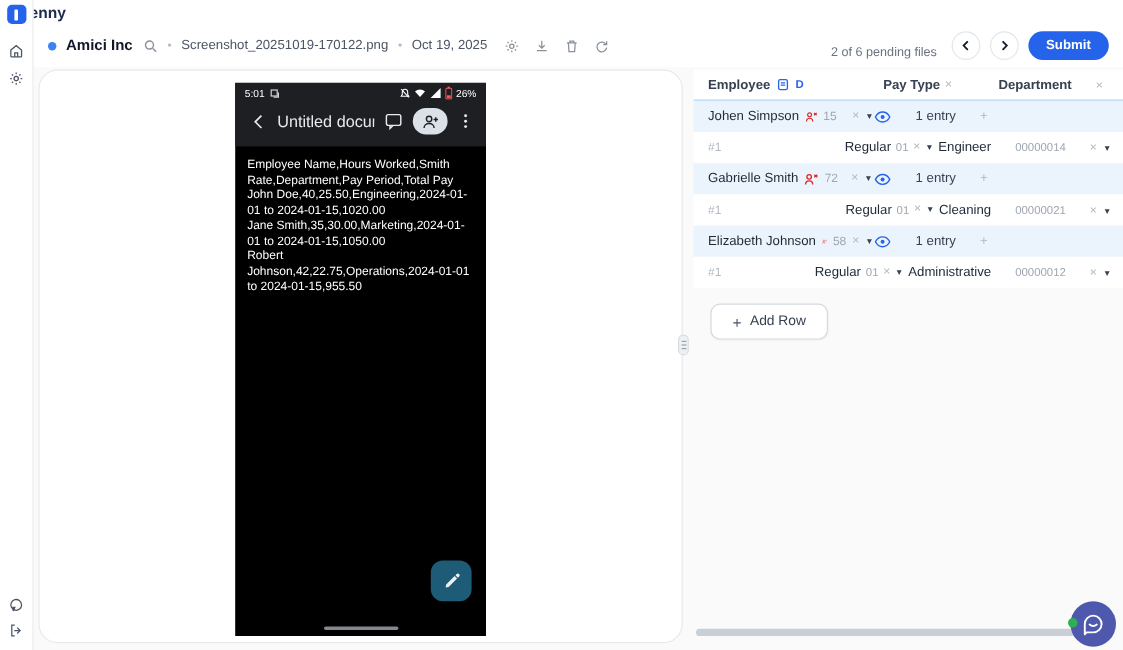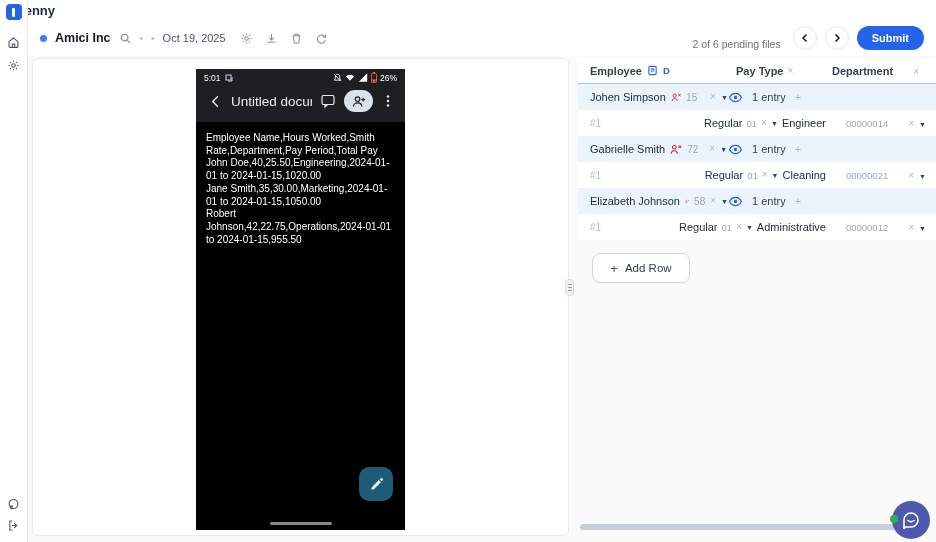--- a/index.html
+++ b/index.html
@@ -24,21 +24,21 @@
   .filemeta { font-size:11px; color:#4b5563; }
   .tb-icons { display:flex; align-items:center; gap:12px; color:#8a919b; margin-left:6px; }
   .ticon { width:13px; height:13px; display:block; cursor:pointer; }
   .tb-right { margin-left:auto; display:flex; align-items:flex-end; gap:8px; }
   .pending { font-size:10.5px; color:#6b7280; margin-right:4px; }
   .navbtn { width:24px; height:24px; border-radius:50%; border:1px solid #e3e6ea; background:#fff; display:flex; align-items:center; justify-content:center; color:#111827; cursor:pointer; }
   .submit { height:24px; padding:0 15px; border-radius:13px; background:#2563eb; color:#fff; font-size:11px; font-weight:bold; border:none; display:flex; align-items:center; cursor:pointer; }
 
   
   .content-bg { position:absolute; left:28px; top:56px; right:0; bottom:0; background:#fafafa; }
-  .viewer-card { position:absolute; left:32px; top:58px; width:537px; height:478px; background:#fff; border:1px solid #e7e9ee; border-radius:6px; display:flex; justify-content:center; padding-top:10px; }
+  .viewer-card { position:absolute; left:32px; top:58px; width:537px; height:478px; background:#fff; border:1px solid #e7e9ee; border-radius:16px; display:flex; justify-content:center; padding-top:10px; }
 
   
   .phone { width:209px; height:461px; background:#000; position:relative; overflow:hidden; }
   .ph-top { background:#1d1f23; padding-bottom:2px; }
   .statusbar { display:flex; justify-content:space-between; align-items:center; padding:3px 8px 1px 8px; color:#fff; font-size:8.5px; }
   .st-left { display:flex; align-items:center; gap:4px; }
   .st-right { display:flex; align-items:center; gap:3px; }
   .appbar { display:flex; align-items:center; gap:8px; padding:6px 10px 8px 12px; color:#e8eaed; }
   .ab-title { font-size:13.5px; color:#e8eaed; flex:1; white-space:nowrap; overflow:hidden; }
   .pill { width:29px; height:22px; border-radius:12px; background:#dbe1e8; display:flex; align-items:center; justify-content:center; color:#202124; cursor:pointer; }
@@ -58,21 +58,21 @@
   .cell-emp { width:150px; display:flex; align-items:center; gap:5px; padding-left:12px; }
   .cell-pay { width:100px; display:flex; align-items:center; gap:4px; padding-left:8px; }
   .cell-dept { flex:1; display:flex; align-items:flex-end; gap:20px; padding-left:4px; padding-right:10px; }
   .hdr-label { font-weight:bold; color:#374151; font-size:11px; }
   .badge-d { color:#2563eb; font-weight:bold; font-size:9.5px; }
   .x { color:#b0b6bf; font-size:10px; cursor:pointer; line-height:1; }
   .caret { color:#374151; font-size:7px; cursor:pointer; line-height:1; }
   .emp-row { background:#ebf4fd; }
   .emp-name { color:#1f2937; font-size:11px; white-space:nowrap; }
   .score { color:#a0a6b0; font-size:10px; }
-  .cell-entry { display:flex; align-items:center; gap:9px; }
+  .cell-entry { display:flex; align-items:center; gap:20px; }
   .entry-txt { color:#374151; font-size:11px; }
   .plus { color:#b0b6bf; font-size:11px; cursor:pointer; }
   .sub-row { background:#fff; }
   .line-no { color:#b3b9c2; font-size:10px; }
   .val { color:#1f2937; font-size:11px; white-space:nowrap; }
   .code { color:#a0a6b0; font-size:9.5px; }
   .dept-ctl { margin-left:auto; display:flex; gap:5px; align-items:center; }
   .total-row { background:#d5e6f8; border-bottom:1px solid #b3d4f5; }
   .total-label { color:#17408b; font-weight:bold; font-size:10.5px; padding-left:12px; letter-spacing:.2px; }
   .details { display:flex; align-items:center; gap:4px; color:#2563eb; font-weight:bold; font-size:11px; margin-left:58px; cursor:pointer; }
@@ -118,20 +118,21 @@
 
 <div class="toolbar">
   <div class="tb-left">
     <span class="blue-dot"></span>
     <span class="company">Amici Inc</span>
     <svg class="ticon" viewBox="0 0 14 14" fill="none" stroke="#8a919b" stroke-width="1.3">
         <circle cx="6" cy="6" r="3.6"></circle>
         <path d="m9 9 3 3"></path>
       </svg>
     <span class="sep">•</span>
+    <span class="filemeta">Screenshot_20251019-170122.png</span>
     <span class="sep">•</span>
     <span class="filemeta">Oct 19, 2025</span>
     <span class="tb-icons">
       <svg class="ticon" viewBox="0 0 16 16" fill="none" stroke="currentColor" stroke-width="1.3">
           <circle cx="8" cy="8" r="2.2"></circle>
           <path d="M8 1.8v1.7M8 12.5v1.7M1.8 8h1.7M12.5 8h1.7M3.6 3.6l1.2 1.2M11.2 11.2l1.2 1.2M12.4 3.6l-1.2 1.2M4.8 11.2l-1.2 1.2"></path>
         </svg>
       <svg class="ticon" viewBox="0 0 16 16" fill="none" stroke="currentColor" stroke-width="1.3">
           <path d="M8 2.5v7M5 7l3 3 3-3"></path>
           <path d="M3 12.5h10"></path>

